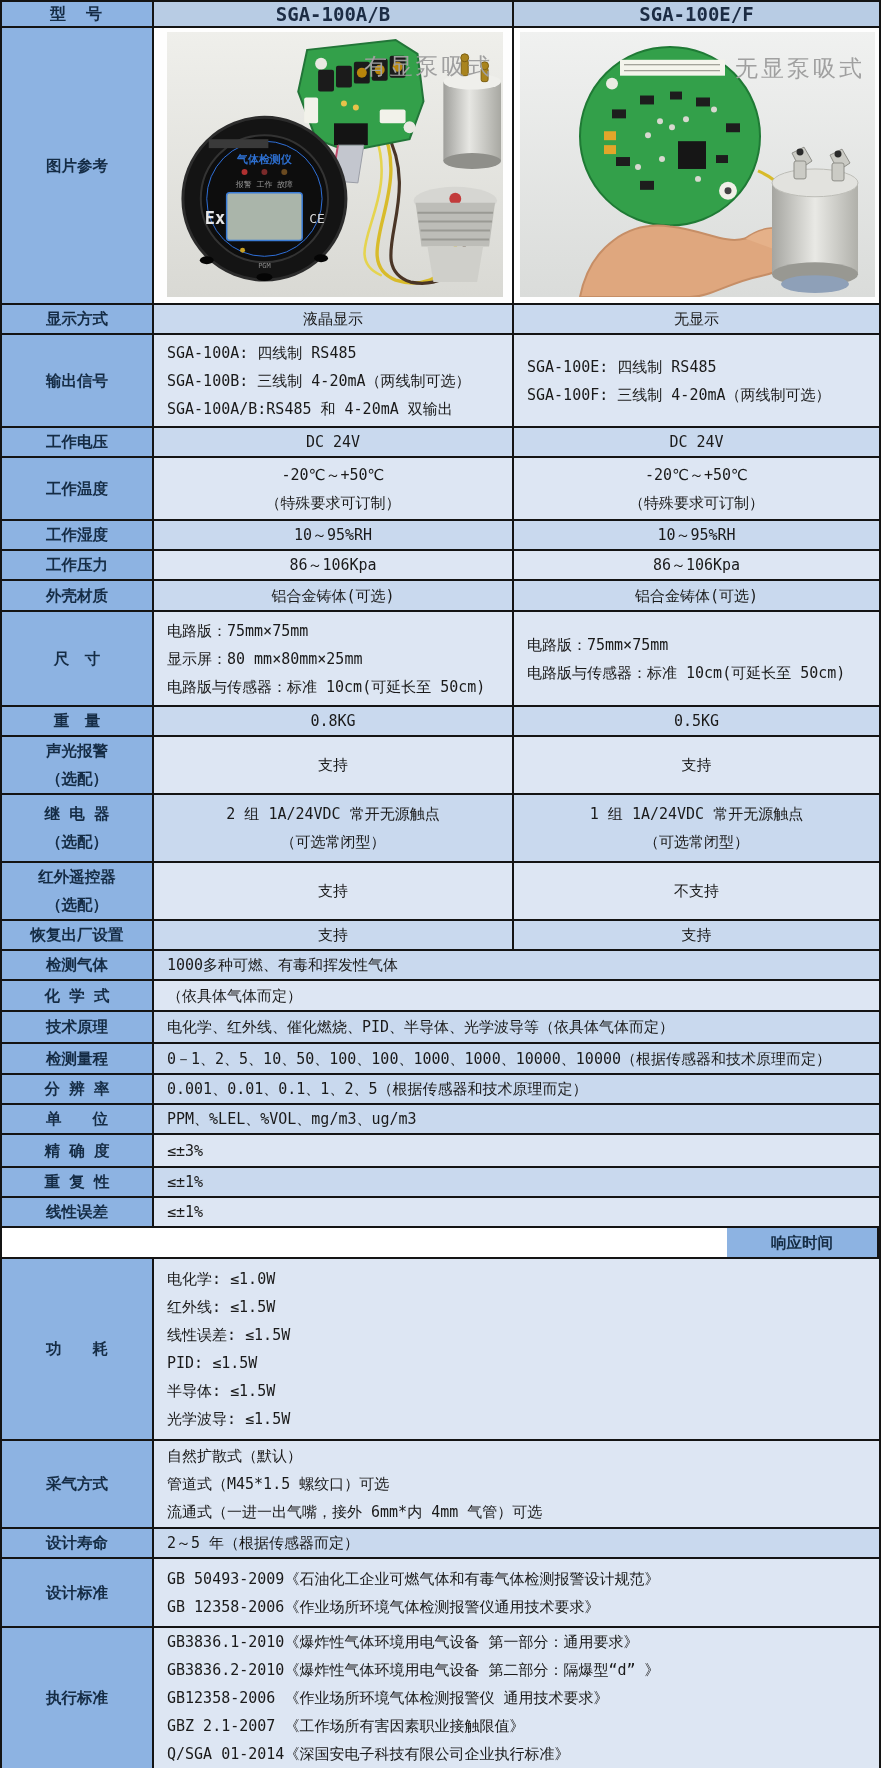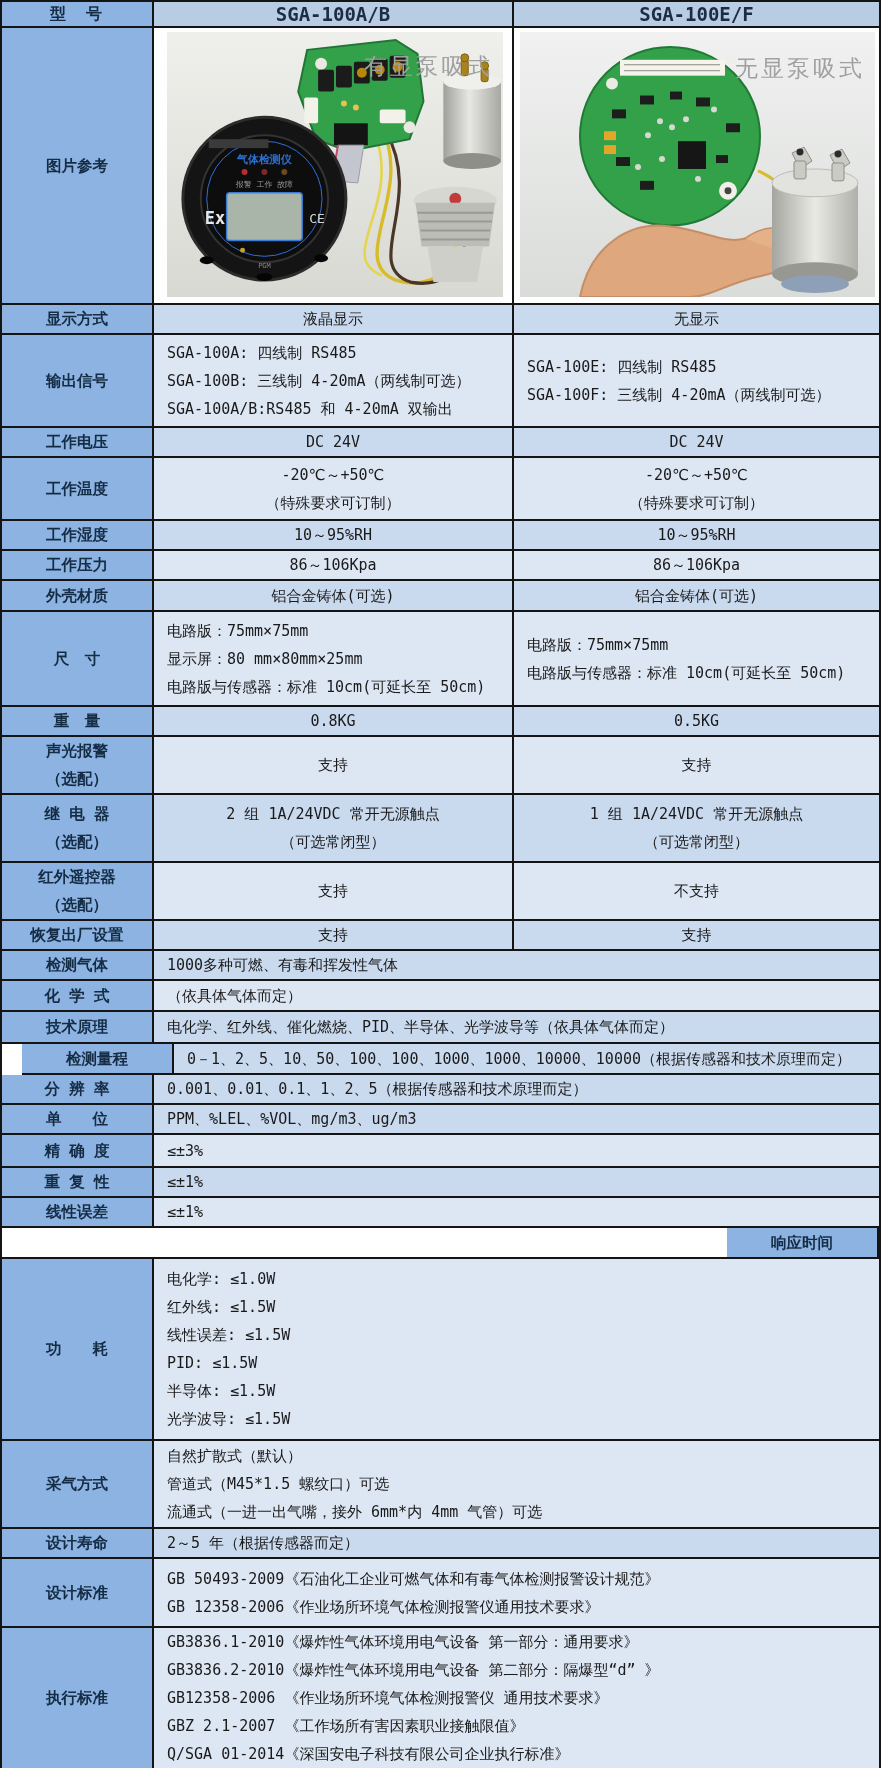--- a/index.html
+++ b/index.html
@@ -413,21 +413,21 @@
           </div>
         </div>
         <div class="trow shade-d" style="min-height: 32px;">
           <div class="cell label-cell">
             <div>技术原理</div>
           </div>
           <div class="cell value-cell cell-span left">
             <div>电化学、红外线、催化燃烧、PID、半导体、光学波导等（依具体气体而定）</div>
           </div>
         </div>
-        <div class="trow shade-d" style="min-height: 31px; margin-left: 20px;">
+        <div class="trow shade-d" style="min-height: 31px;">
           <div class="cell label-cell">
             <div>检测量程</div>
           </div>
           <div class="cell value-cell cell-span left">
             <div>0－1、2、5、10、50、100、100、1000、1000、10000、10000（根据传感器和技术原理而定）</div>
           </div>
         </div>
         <div class="trow shade-d" style="min-height: 29px;">
           <div class="cell label-cell">
             <div>分 辨 率</div>

